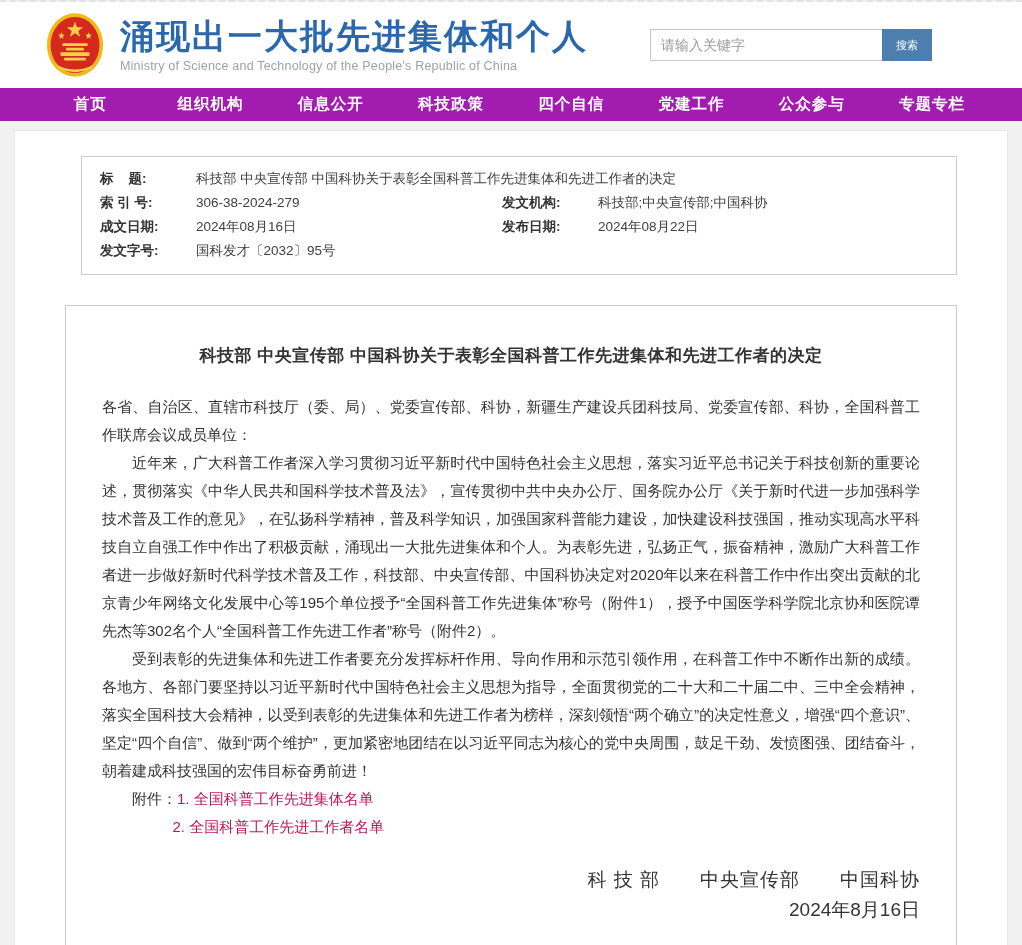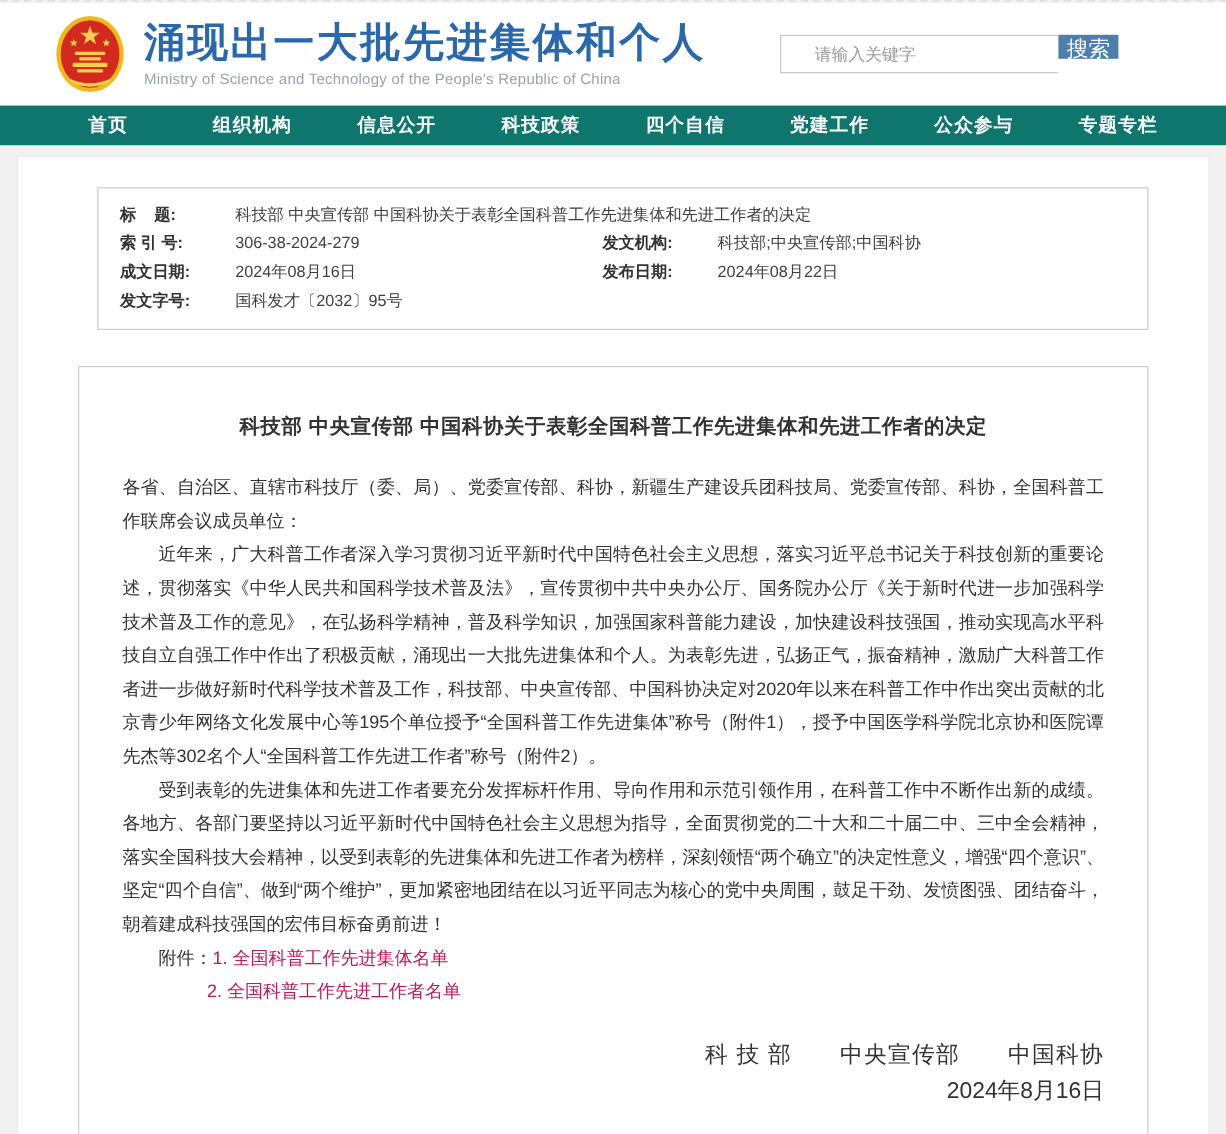--- a/index.html
+++ b/index.html
@@ -38,39 +38,39 @@
     color: #9aa3ab;
     margin-top: 3px;
     letter-spacing: 0.2px;
   }
   .search-box { display: flex; align-items: stretch; margin-right: 50px; }
   .search-box input {
     width: 232px;
     height: 32px;
     border: 1px solid #c9c9c9;
     border-right: none;
-    padding: 0 28px;
+    padding: 0 10px;
     font-size: 14px;
     color: #333;
     outline: none;
   }
   .search-box input::placeholder { color: #9a9a9a; }
   .search-btn {
     width: 50px;
-    height: 20px;
+    height: 32px;
     background: #4c7fae;
     color: #fff;
     border: none;
-    font-size: 18px;
+    font-size: 11px;
     cursor: pointer;
   }
 
   
   .main-nav {
-    background: #0f766e;
+    background: #a21caf;
     height: 33px;
     display: flex;
     align-items: center;
     padding: 0 30px;
   }
   .nav-item {
     flex: 1;
     text-align: center;
     color: #ffffff;
     font-size: 15.5px;

